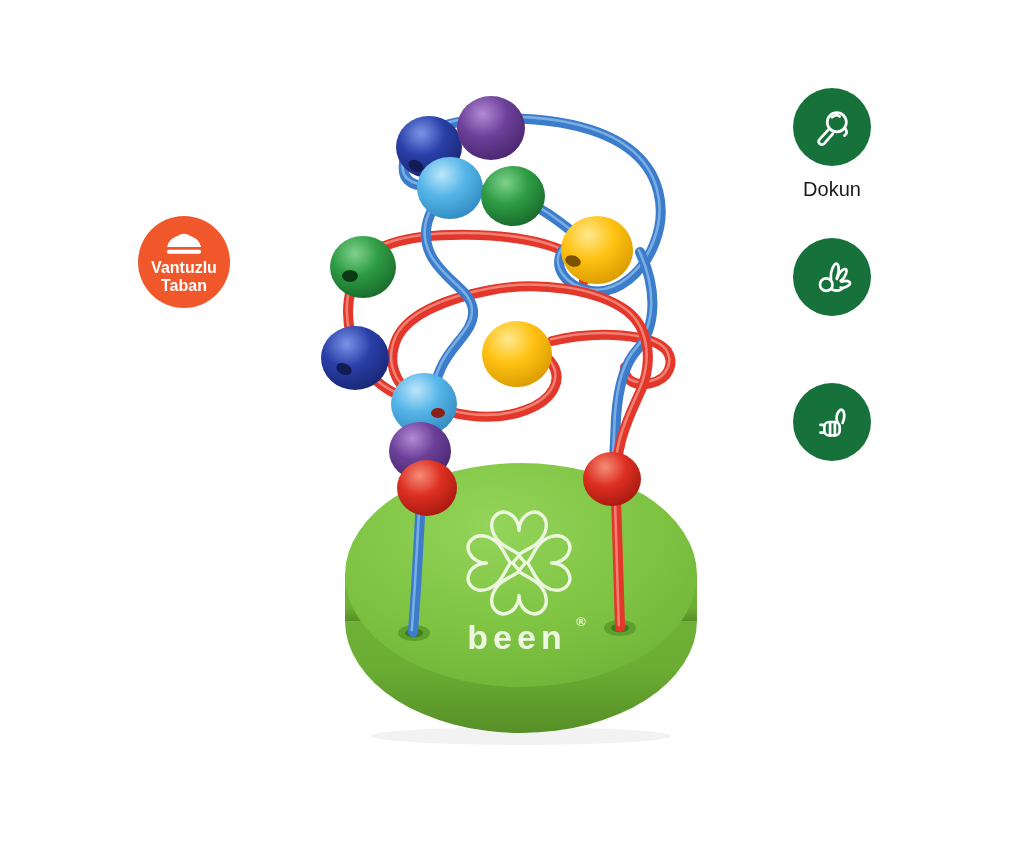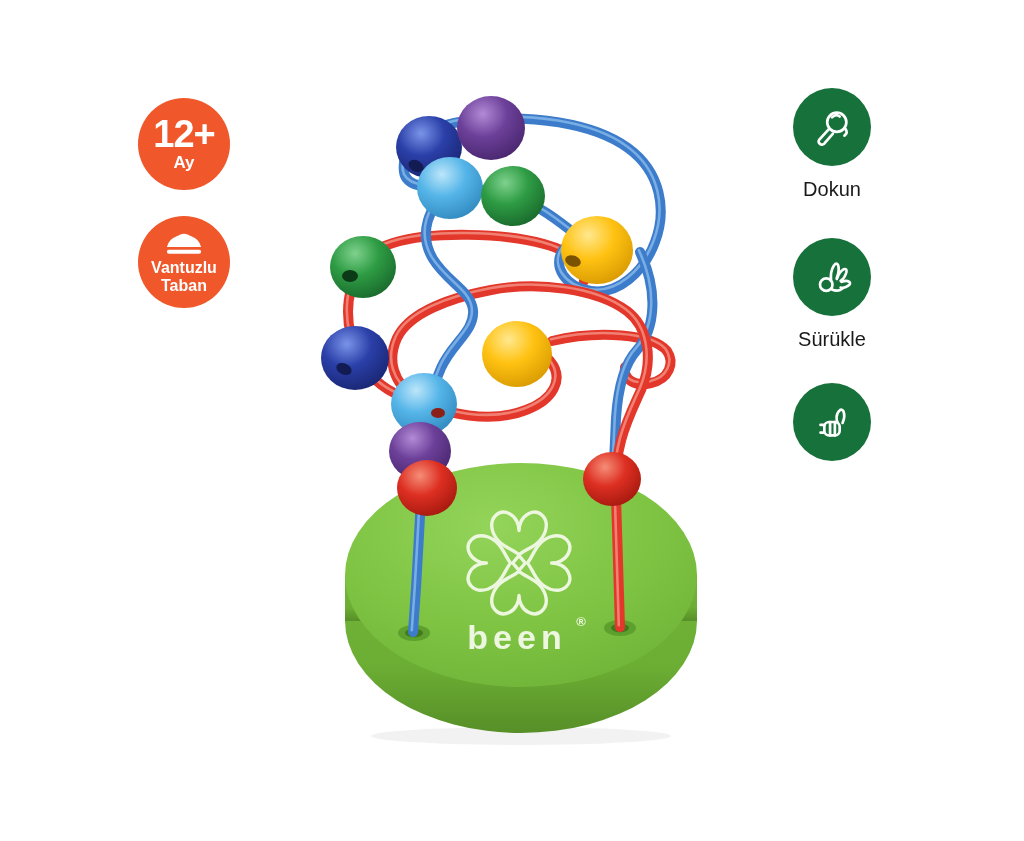--- a/index.html
+++ b/index.html
@@ -34,24 +34,20 @@
   use.wire-r{stroke:#E2372A;stroke-width:10;fill:none;stroke-linecap:round;stroke-linejoin:round;}
   use.hl-b{stroke:#93C3EF;stroke-width:2.6;fill:none;stroke-linecap:round;opacity:.7;}
   use.hl-r{stroke:#F6A092;stroke-width:2.6;fill:none;stroke-linecap:round;opacity:.7;}
   .brand-text{font-family:"Liberation Sans","DejaVu Sans",sans-serif;font-weight:bold;}
 </style>
 </head>
 <body>
 
 <div class="stage" aria-label="been">
 
-  <div class="badge badge-age">
-    <div class="l1">12+</div>
-    <div class="l2">Ay</div>
-  </div>
 
   <div class="badge badge-suction">
     <svg width="44" height="27" viewBox="0 0 48 30">
       <path d="M5,20 Q7,11 16,8 L20,6 Q24,4.5 28,6 L32,8 Q41,11 43,20 Z" fill="#ffffff"></path>
       <rect x="5" y="23" width="38" height="4.5" rx="2.2" fill="#ffffff"></rect>
     </svg>
     <div class="txt">Vantuzlu</div>
     <div class="txt">Taban</div>
   </div>
 
@@ -186,21 +182,20 @@
     <div class="feature f2">
       <div class="feature-circle">
         <svg width="46" height="46" viewBox="0 0 48 48">
           <circle cx="18" cy="32" r="6.5"></circle>
           <path d="M23,28 q-1,-10 3,-16 q3,-4 4.5,0 q1.5,5 -1.5,13"></path>
           <path d="M29,26 q3,-8 7,-10 q4,-1.5 3,3 q-1.5,6 -6,9"></path>
           <path d="M34,29 q5,-2 8,0 q2,2 -1,4 q-4,3 -8,2"></path>
           <path d="M24,37 q6,3 11,-1"></path>
         </svg>
       </div>
-      <div class="feature-label">Sürükle</div>
     </div>
 
     <div class="feature f3">
       <div class="feature-circle">
         <svg width="46" height="46" viewBox="0 0 48 48">
           <rect x="16" y="24" width="16" height="14" rx="5"></rect>
           <path d="M30,25 q-3,-7 1,-12 q3,-4 5,0 q2,5 -1,12"></path>
           <path d="M16,27 h-4 M16,35 h-4"></path>
           <path d="M22,24 v14 M27,24 v14"></path>
         </svg>

